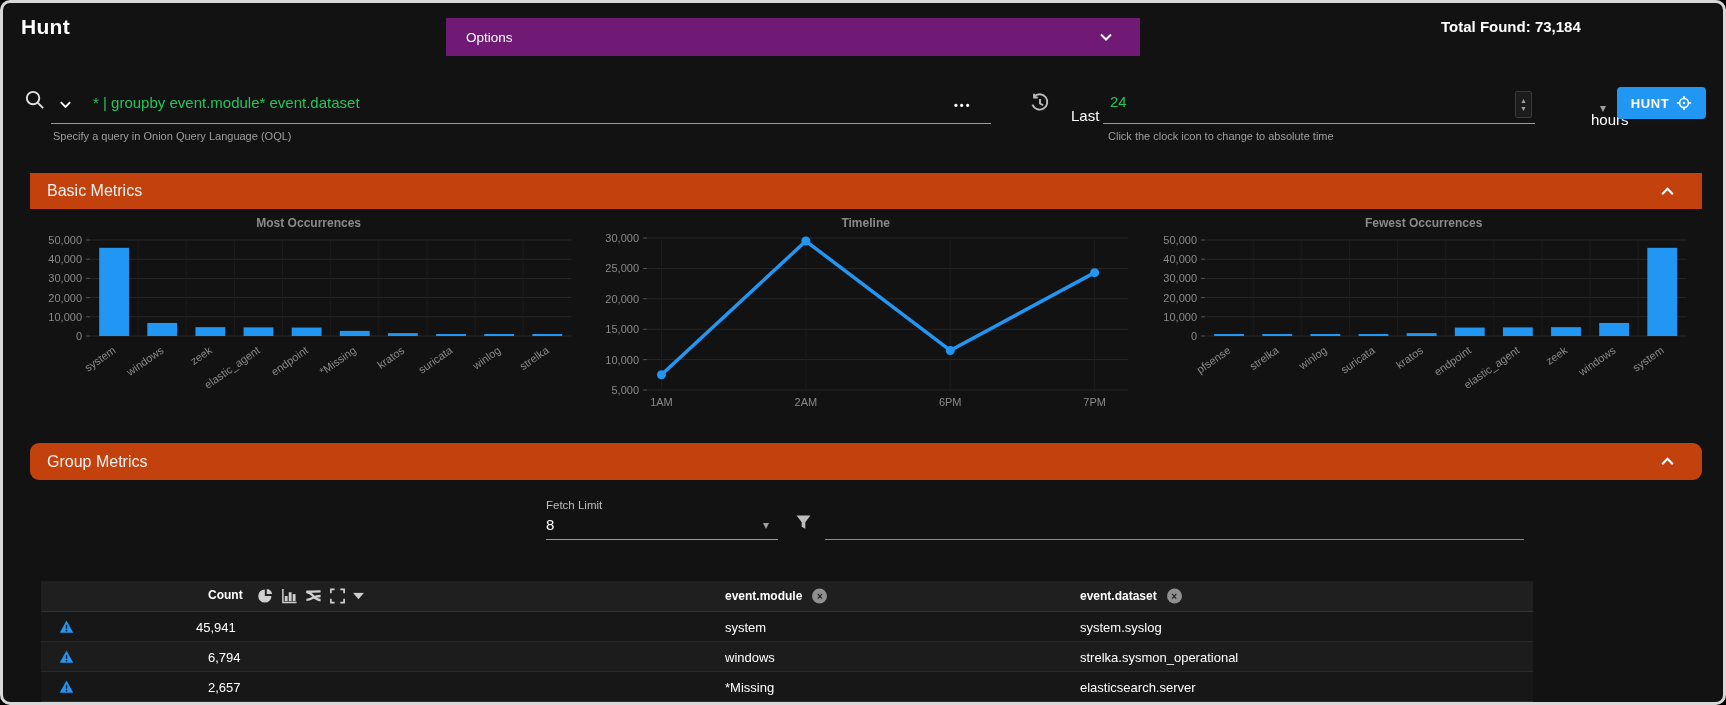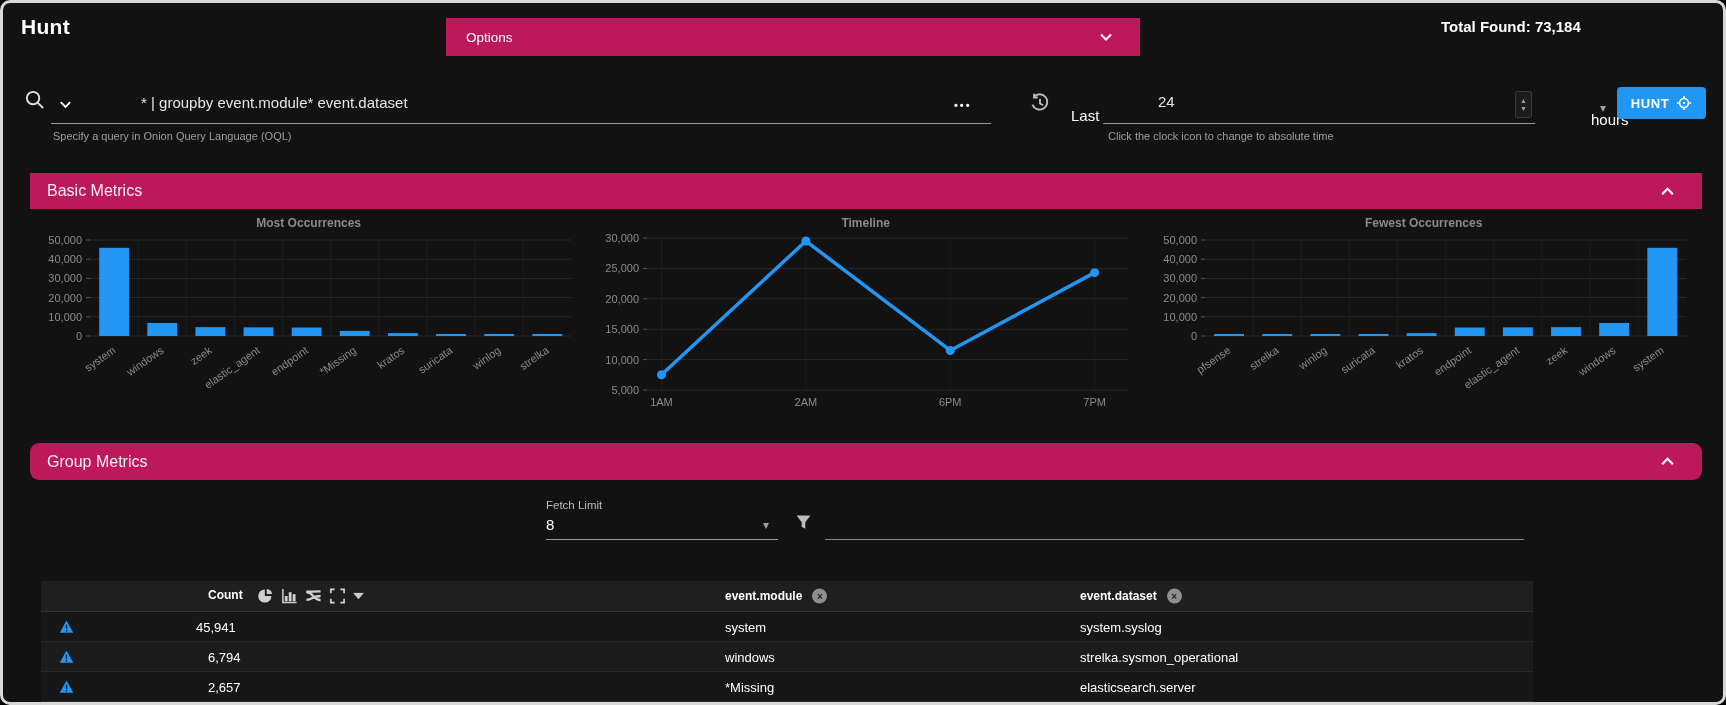--- a/index.html
+++ b/index.html
@@ -2,42 +2,42 @@
 <html><head>
 <meta charset="utf-8">
 <style>
   html,body{margin:0;padding:0;background:#000;}
   body{font-family:"Liberation Sans","DejaVu Sans",sans-serif;}
   .frame{position:relative;width:1720px;height:699px;border:3px solid #d8d8d8;border-radius:10px;
          background:#121212;overflow:hidden;color:#fff;}
   .abs{position:absolute;}
   
   .app-title{left:18px;top:12px;font-size:21px;font-weight:bold;letter-spacing:.3px;}
-  .options-bar{left:443px;top:15px;width:694px;height:38px;background:#be185d;display:flex;
+  .options-bar{left:443px;top:15px;width:694px;height:38px;background:#701a75;display:flex;
                align-items:center;cursor:pointer;}
   .options-label{padding-left:20px;font-size:13.5px;}
   .options-chevron{margin-left:auto;margin-right:26px;display:flex;}
   .total-found{left:1438px;top:15px;font-size:15px;font-weight:bold;}
   
   .uline{height:1px;background:#9a9a9a;}
-  .txt-input{background:transparent;border:none;outline:none;color:#e5e5e5;
-             font-family:"Liberation Sans","DejaVu Sans",sans-serif;margin-left:48px;}
+  .txt-input{background:transparent;border:none;outline:none;color:#22c55e;
+             font-family:"Liberation Sans","DejaVu Sans",sans-serif;}
   .hint{font-size:11px;color:#9e9e9e;}
   .ellipsis{color:#fff;font-size:11px;letter-spacing:2px;font-weight:bold;cursor:pointer;}
   .icon-btn{cursor:pointer;display:flex;align-items:center;justify-content:center;}
   .small-label{font-size:15px;color:#fff;margin-top:12px;}
   .spinner{width:15px;height:25px;border:1px solid #3a3a3a;border-radius:2px;background:#1c1c1c;
            display:flex;flex-direction:column;align-items:center;justify-content:center;
            color:#9e9e9e;font-size:7px;line-height:8px;cursor:pointer;}
   .caret{color:#9e9e9e;font-size:12px;cursor:pointer;}
   .hunt-btn{left:1614px;top:84px;width:89px;height:32px;border-radius:4px;display:flex;
             align-items:center;justify-content:center;gap:7px;font-size:13px;font-weight:bold;
             letter-spacing:.6px;cursor:pointer;border:none;color:#fff;}
   
-  .section-bar{width:1672px;height:36px;background:#be185d;display:flex;align-items:center;cursor:pointer;}
+  .section-bar{width:1672px;height:36px;background:#c2410c;display:flex;align-items:center;cursor:pointer;}
   .section-label{padding-left:17px;font-size:16px;color:#f0f0f0;}
   .section-chevron{margin-left:auto;margin-right:26px;display:flex;}
   
   .charts-row{left:27px;top:207px;width:1672px;height:200px;display:flex;}
   .chart{flex:1;min-width:0;}
   .chart svg{display:block;width:100%;height:200px;}
   
   .field-label{font-size:11.5px;color:#bdbdbd;}
   
   .gtable{left:38px;top:578px;width:1492px;}

